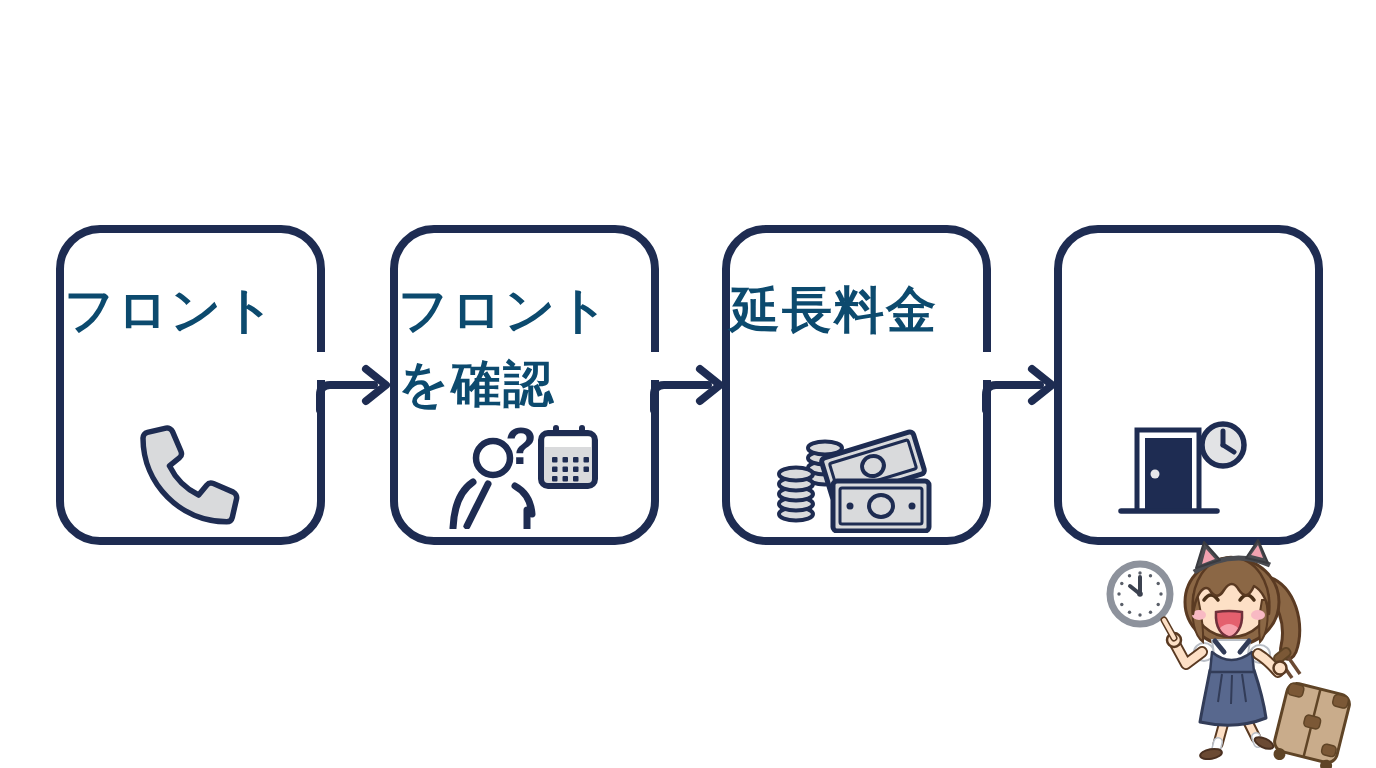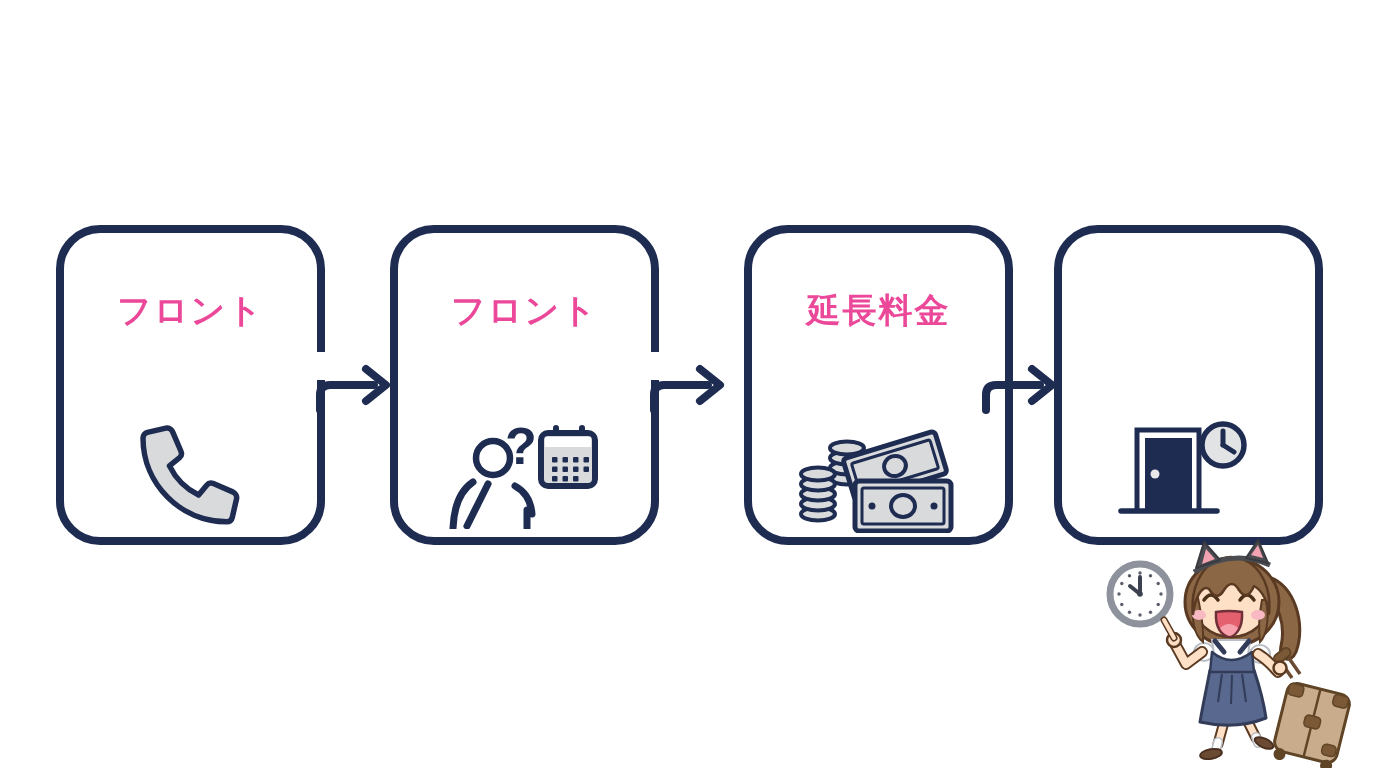--- a/index.html
+++ b/index.html
@@ -11,29 +11,29 @@
     position: absolute;
     top: 225px;
     width: 269px;
     height: 320px;
     border: 8px solid #1e2c52;
     border-radius: 44px;
     background: #ffffff;
   }
   .step.s1 { left: 56px; }
   .step.s2 { left: 390px; }
-  .step.s3 { left: 744px; }
+  .step.s3 { left: 722px; }
   .step.s4 { left: 1054px; }
 
   .step-label {
     position: absolute;
     top: 40px; left: 0; right: 0;
-    text-align: center;
-    color: #ec4899;
-    font-size: 34px;
+    text-align: left;
+    color: #0c4a6e;
+    font-size: 50px;
     font-weight: 800;
     line-height: 74px;
     letter-spacing: 2px;
   }
   .step-label span { display: block; }
 
   .step-icon {
     position: absolute;
     left: 50%;
     transform: translateX(-50%);
@@ -53,20 +53,21 @@
       <span>フロント</span>
     </div>
     <svg class="step-icon" style="bottom:12px" width="120" height="100" viewBox="0 0 120 100">
       <path transform="translate(12,3) scale(0.183)" fill="#d9dadc" stroke="#1e2c52" stroke-width="30" stroke-linejoin="round" d="M511.2 387l-23.25 100.8c-3.266 14.25-15.79 24.22-30.46 24.22C205.2 512 0 306.8 0 54.5c0-14.66 9.969-27.2 24.22-30.45l100.8-23.25c14.69-3.484 29.73 4.125 35.83 17.89l46.52 108.5c5.438 12.78 1.77 27.67-8.98 36.45L144.5 207.1c33.98 69.22 90.26 125.5 159.5 159.5l44.08-53.8c8.688-10.78 23.69-14.51 36.47-8.975l108.5 46.51C506.1 357.2 514.6 372.4 511.2 387z"></path>
     </svg>
   </div>
 
   <div class="step s2">
     <div class="step-label">
       <span>フロント</span>
+      <span>を確認</span>
     </div>
     <svg class="step-icon" style="bottom:8px" width="172" height="115" viewBox="0 0 172 115">
       <g fill="none" stroke="#1e2c52" stroke-linecap="round">
         <path d="M14 114 C15 92 22 76 34 68" stroke-width="7"></path>
         <path d="M28 112 L49 70" stroke-width="7"></path>
         <circle cx="54" cy="44" r="17" fill="#ffffff" stroke-width="6.5"></circle>
         <path d="M76 72 C87 78 92 88 93 100" stroke-width="7"></path>
         <path d="M88 96 L88 114" stroke-width="7"></path>
       </g>
       <text x="66" y="50" font-size="52" font-weight="bold" fill="#1e2c52">?</text>

